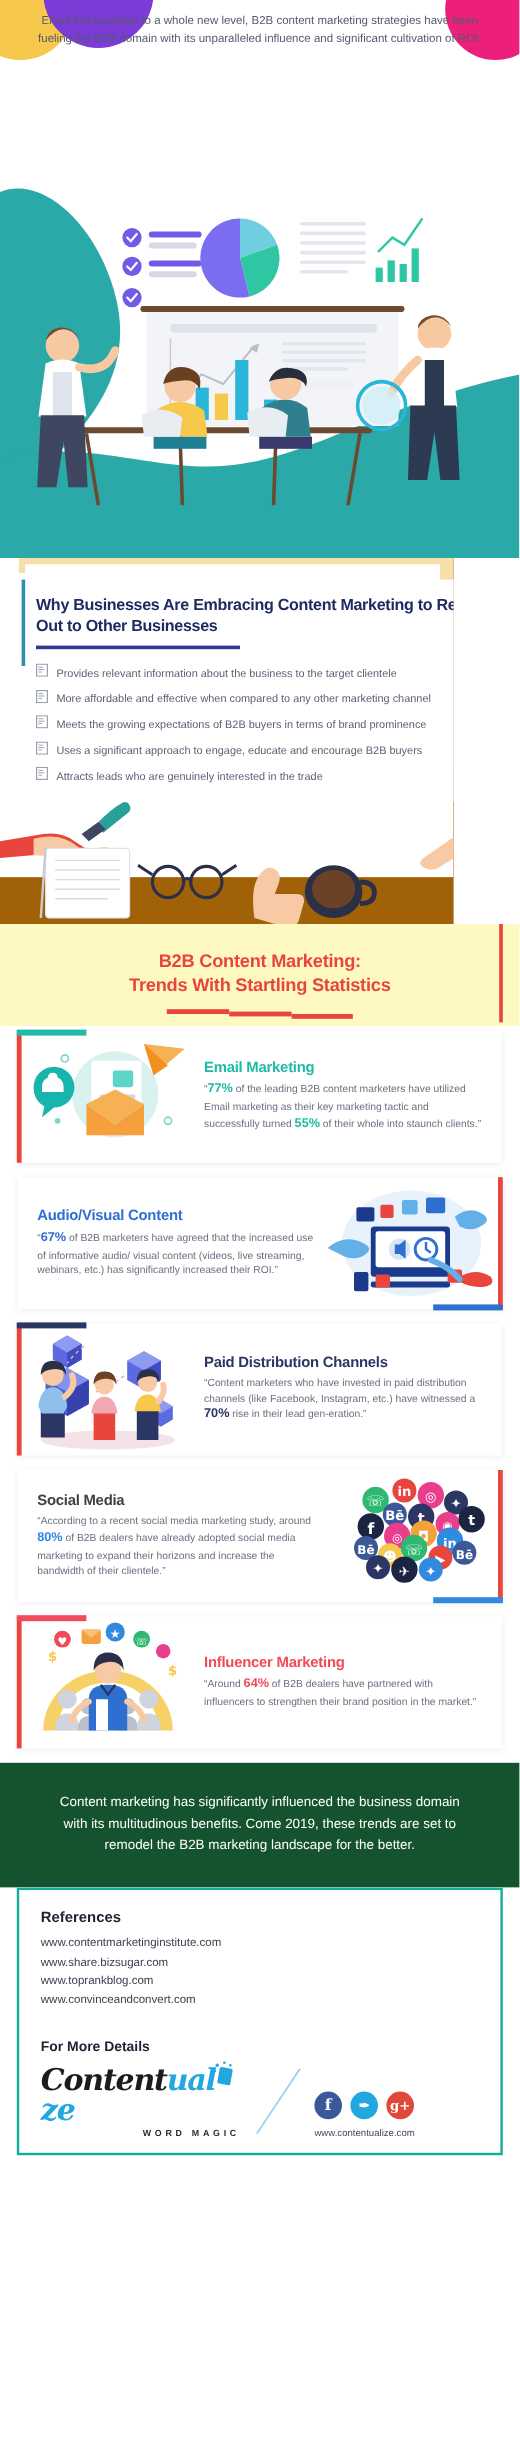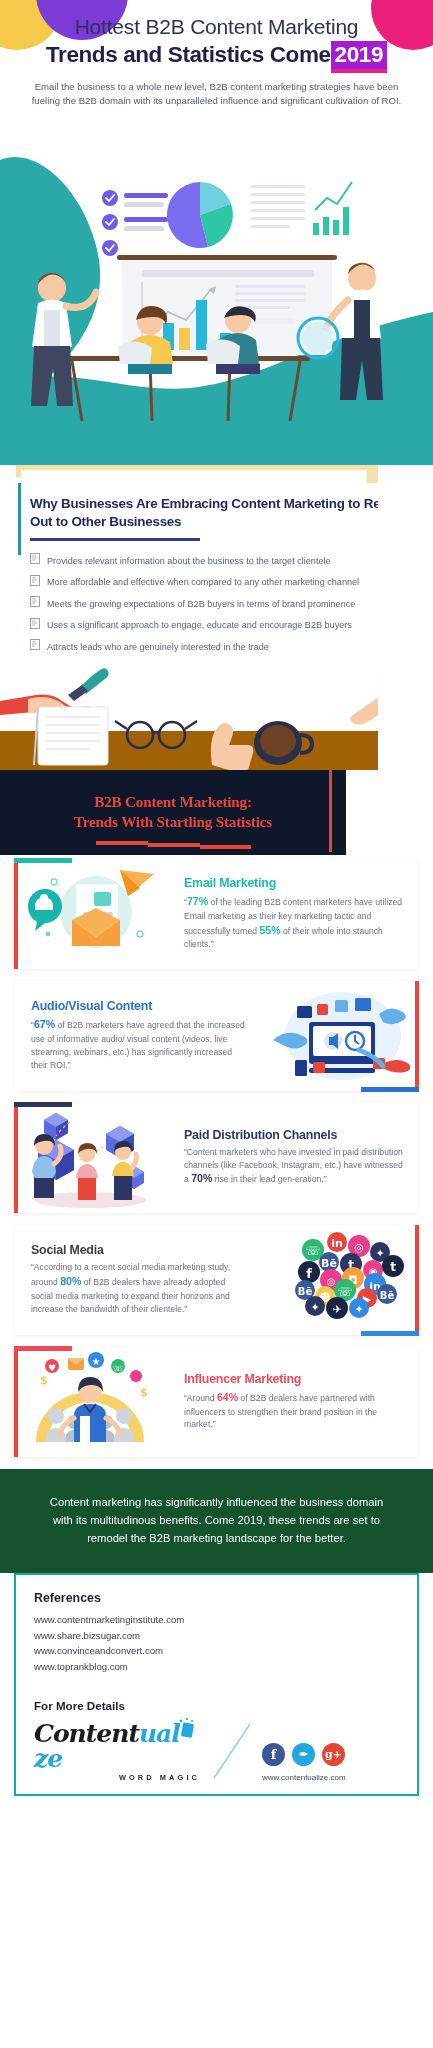--- a/index.html
+++ b/index.html
@@ -46,36 +46,35 @@
   .why-h { font-size:13.4px; font-weight:bold; color:#1f2a63; line-height:1.32; letter-spacing:-0.25px; }
   .why-rule { width:170px; height:3px; background:#2d3b8f; margin:8px 0 9px 0; }
   .why-list { list-style:none; }
   .why-list li {
     font-size:9.1px; color:#5d6274; line-height:1.35; padding:4.6px 0 4.6px 17px; position:relative;
   }
   .why-ic { position:absolute; left:0; top:3px; width:10px; height:11px; }
   .hands-art { position:absolute; left:0; top:150px; width:433px; height:155px; z-index:2; }
 
   
-  .trends-head { position:relative; width:346px; padding:22px 0 10px; background:#0f172a;font-family:Liberation Serif, serif; }
+  .trends-head { position:relative; width:433px; padding:22px 0 10px; background:#fef9c3; }
   .trends-head .bar-r { position:absolute; right:14px; top:0px; width:3.5px; height:82px; background:#e8453c; }
   .th1 { text-align:center; font-size:15.2px; font-weight:bold; color:#e8453c; line-height:1.3; letter-spacing:-0.2px; }
   .th-rule { width:155px; height:4px; margin:9px auto 0; position:relative; }
   .th-rule i { position:absolute; height:4px; background:#e8453c; top:0; }
   .th-rule i:nth-child(1){ left:0; width:52px; }
   .th-rule i:nth-child(2){ left:52px; width:52px; top:2px; }
   .th-rule i:nth-child(3){ left:104px; width:51px; top:4px; }
 
   
   .cards { position:relative; width:433px; padding:4px 0 0; }
   .card {
     position:relative; width:404px; min-height:110px; background:#fff;
     margin:0 0 12px 0; display:flex; align-items:center;
     box-shadow:0 1px 5px rgba(40,50,90,.09);
-    gap:14px;
   }
   .card.left  { margin-left:14px;  }
   .card.right { margin-left:15px; }
   .card .accent { position:absolute; top:0; width:4px; height:100%; }
   .card.left  .accent { left:0;  }
   .card.right .accent { right:0; }
   .card .corner { position:absolute; width:58px; height:5px; }
   .card.left  .corner { left:0; top:-1px; }
   .card.right .corner { right:0; bottom:-1px; }
 
@@ -110,26 +109,20 @@
   .sm-url { font-size:8px; color:#44485a; margin-top:7px; }
 </style>
 </head>
 <body>
 
 <section class="hero">
   <div class="blob-yellow"></div>
   <div class="blob-purple"></div>
   <div class="blob-pink"></div>
 
-  <div class="hero-title">
-    <div class="l1">Hottest B2B Content Marketing</div>
-    <div class="l2">
-      <span>Trends and Statistics Come</span><span class="yr">2019</span>
-    </div>
-  </div>
   <p class="hero-sub">Email the business to a whole new level, B2B content marketing strategies have been fueling the B2B domain with its unparalleled influence and significant cultivation of ROI.</p>
 
   <svg class="teal-wave" viewBox="0 0 433 315" preserveAspectRatio="none">
     <path d="M0,10 C34,-4 78,34 95,92 C112,150 84,192 50,226 L0,256 Z" fill="#2ba8a8"></path>
     <path d="M0,232 C70,214 130,244 190,238 C262,231 318,186 433,162 L433,315 L0,315 Z" fill="#2ba8a8"></path>
   </svg>
 
   <svg class="hero-art" viewBox="0 0 433 300">
 
     <g>
@@ -536,22 +529,22 @@
   </article>
 </section>
 
 <section class="concl">Content marketing has significantly influenced the business domain with its multitudinous benefits. Come 2019, these trends are set to remodel the B2B marketing landscape for the better.</section>
 
 <section class="refwrap">
   <div class="refbox">
     <h3 class="ref-h">References</h3>
     <div class="ref-l">www.contentmarketinginstitute.com</div>
     <div class="ref-l">www.share.bizsugar.com</div>
+    <div class="ref-l">www.toprankblog.com</div>
     <div class="ref-l">www.convinceandconvert.com</div>
-    <div class="ref-l">www.toprankblog.com</div>
 
     <div class="fmd">For More Details</div>
 
     <div class="brandrow">
       <div class="logo">
         <div class="word"><span>Content</span><span class="u">ual</span><span style="position:relative;display:inline-block;">
           <svg width="20" height="24" viewBox="0 0 20 24" style="position:absolute;left:-3px;top:-4px;">
             <rect x="5" y="6" width="11" height="14" rx="1.5" fill="#22a7e0" transform="rotate(10 10 13)"></rect>
             <g fill="#22a7e0">
                   <circle cx="4" cy="4" r="1.4"></circle>

